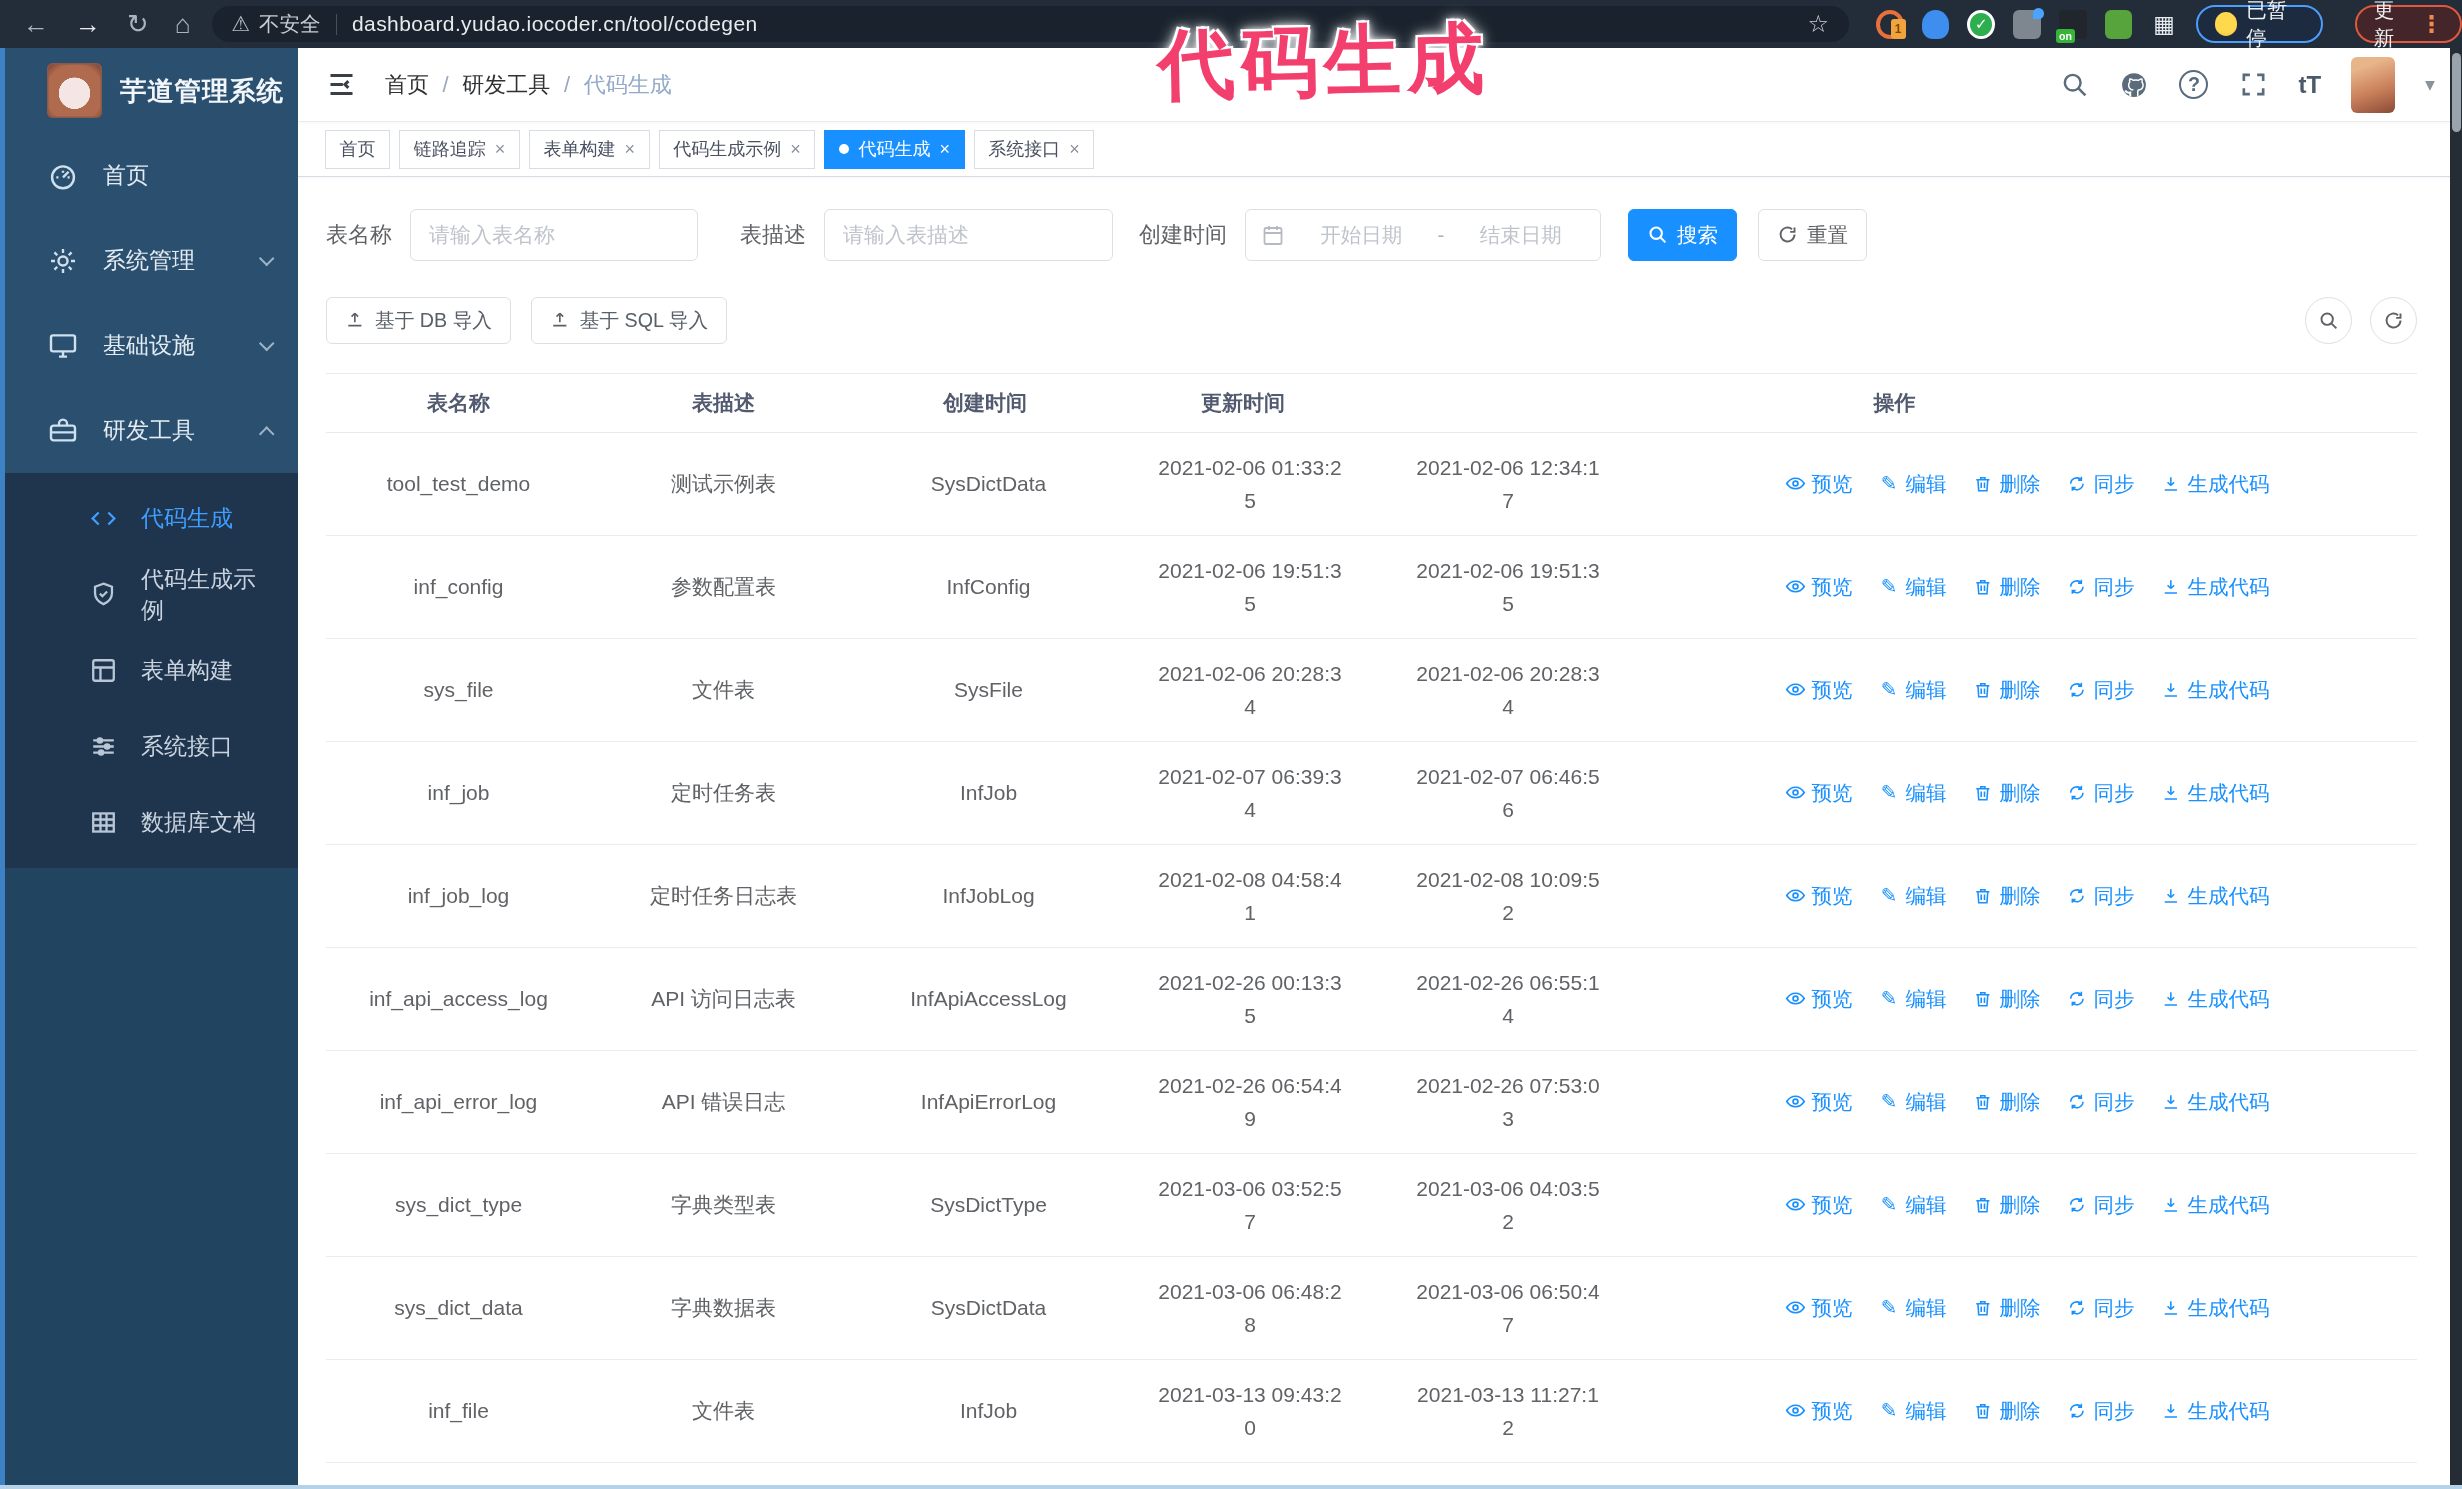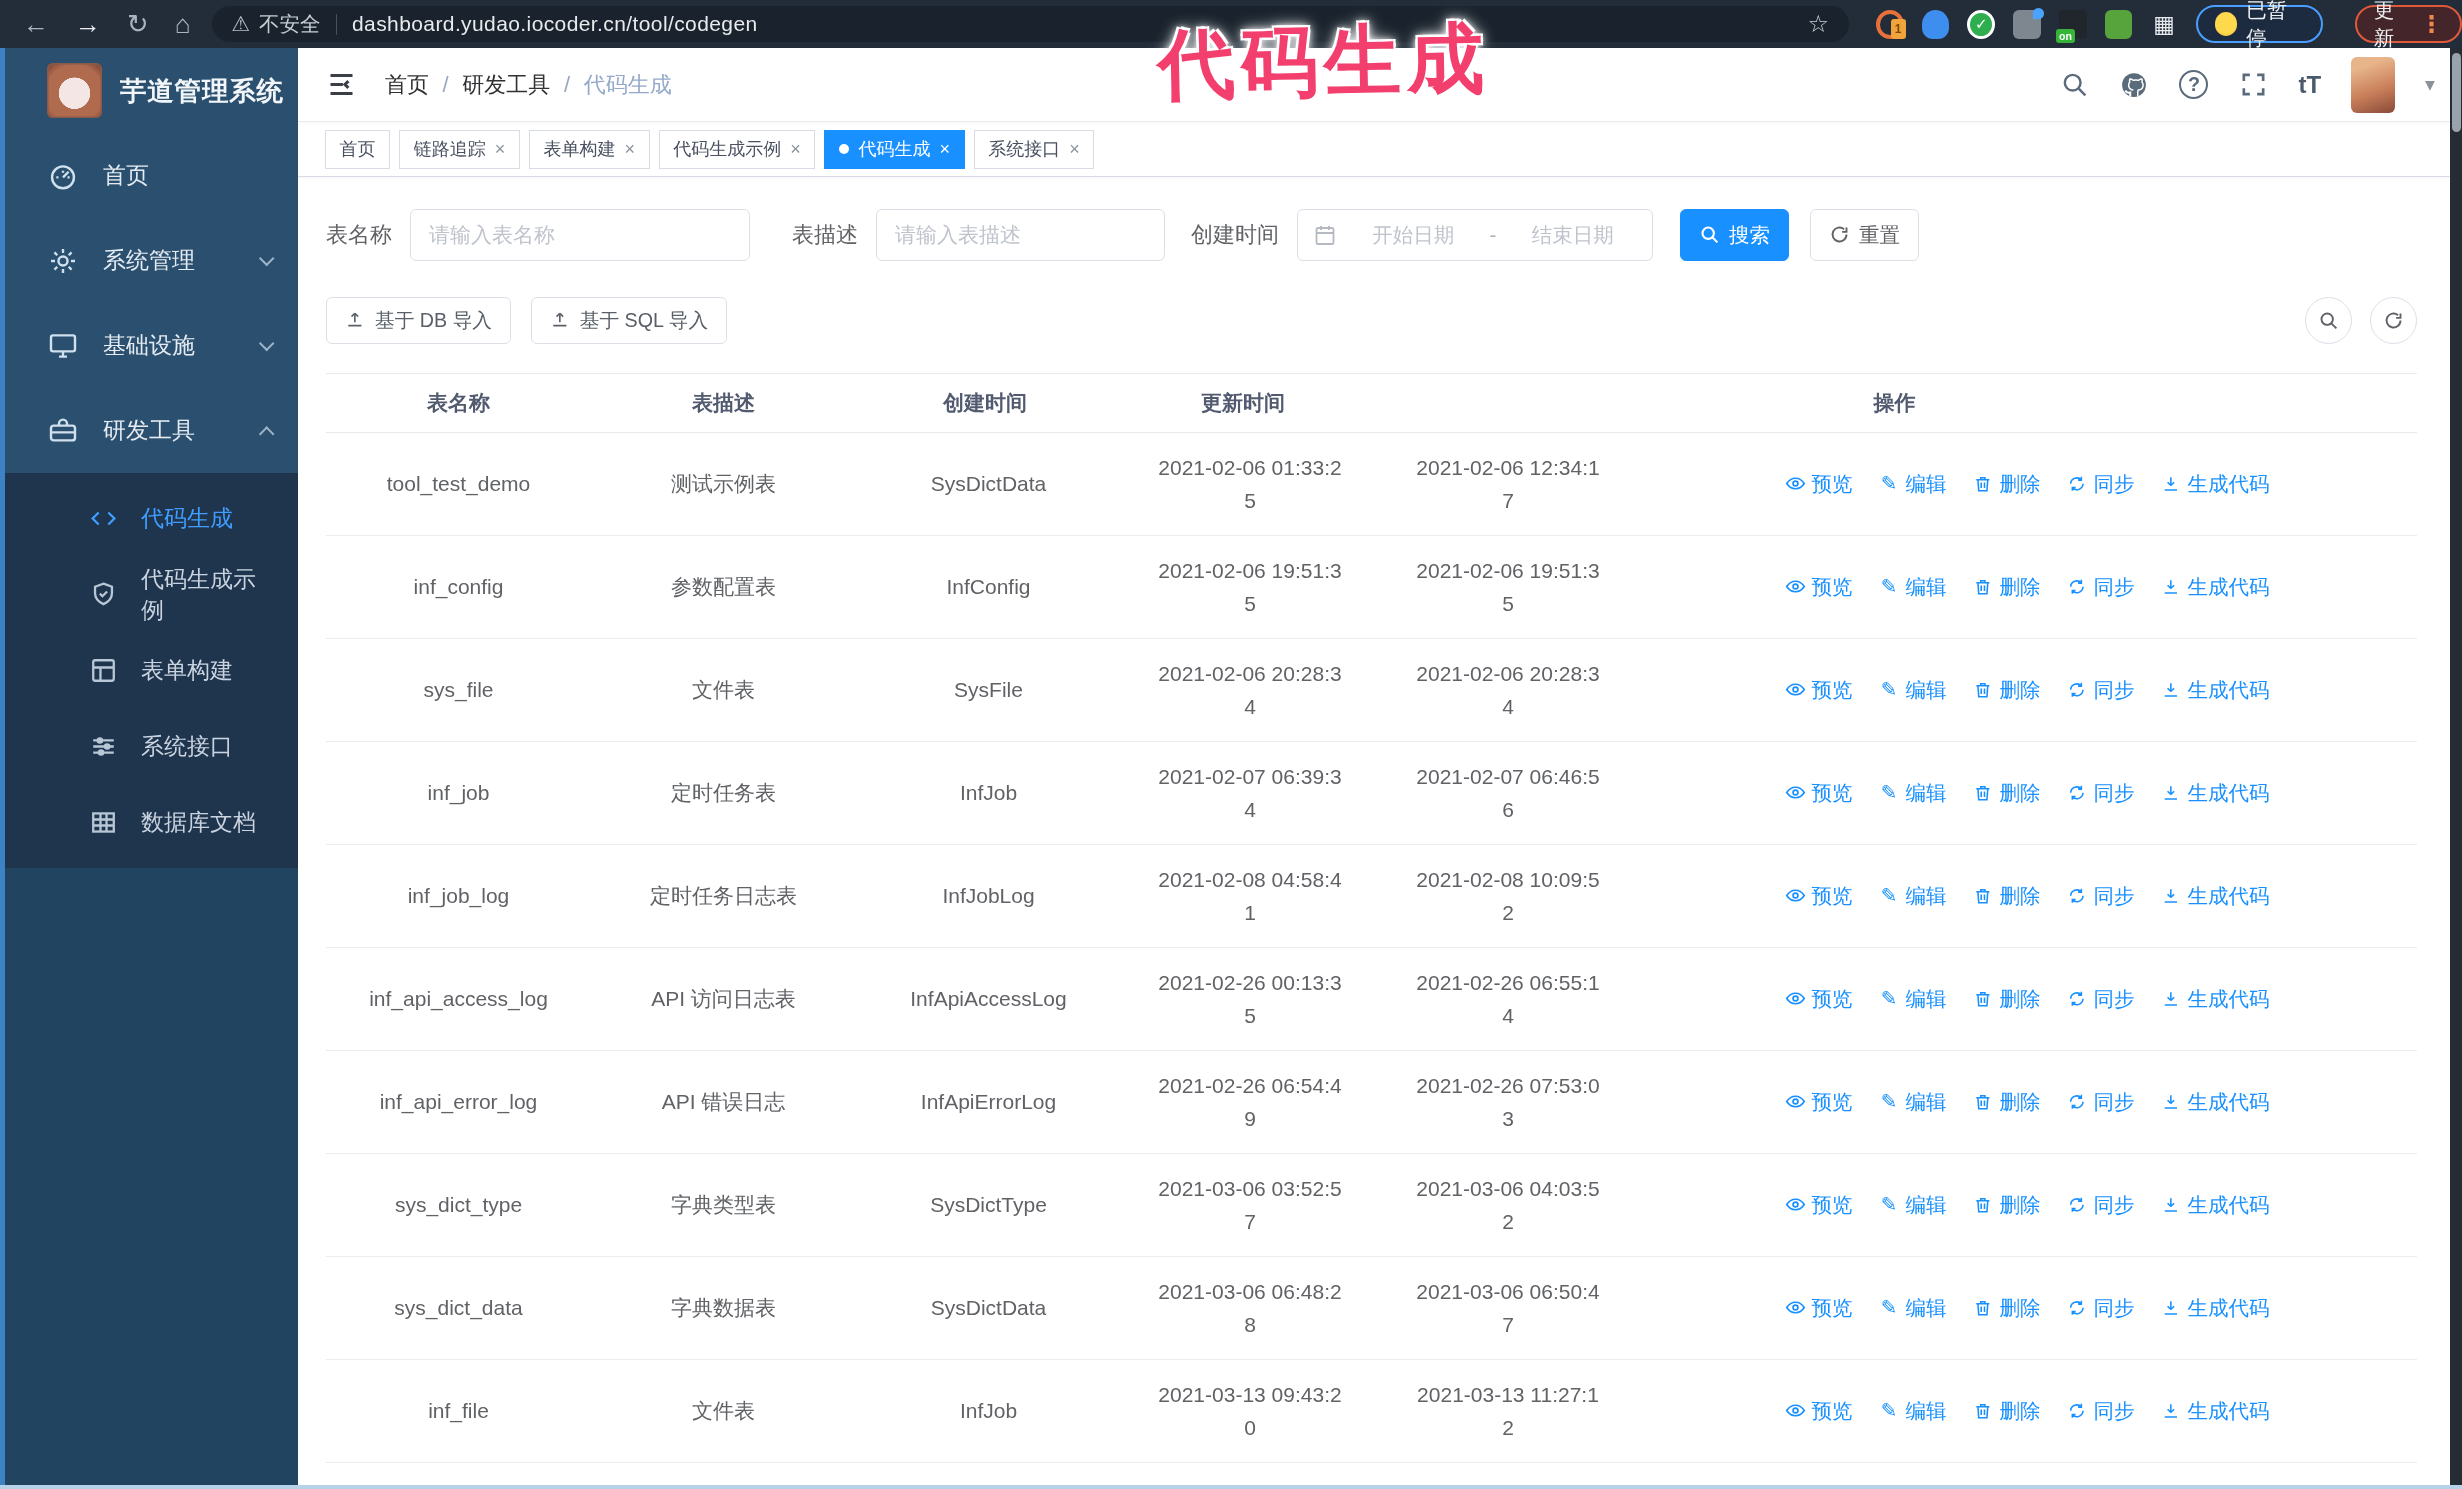--- a/index.html
+++ b/index.html
@@ -79,21 +79,21 @@
   .tag.active .x { color:#fff; }
   .tag .dot { width:10.6px; height:10.6px; border-radius:50%; background:#fff; }
 
   .content { padding:30px 45px 0 28px; }
 
   
   .form-row { display:flex; align-items:center; margin-top:1.5px; }
   .f-label { font-size:22px; color:#606266; margin-right:18px; white-space:nowrap; }
   .inp { height:52px; border:0.8px solid #dcdfe6; border-radius:6px; font-size:21px; color:#606266; padding:0 18px; outline:none; font-family:inherit; }
   .inp::placeholder { color:#bfc4cc; }
-  .inp-name { width:340px; margin-right:42px; }
+  .inp-name { width:288px; margin-right:42px; }
   .inp-desc { width:289px; margin-right:26px; }
   .date-box { width:356px; height:52px; border:0.8px solid #dcdfe6; border-radius:6px; display:flex; align-items:center; padding:0 15px; gap:12px; margin-right:27px; cursor:text; }
   .cal-ic { width:24px; height:24px; color:#b4b9c2; flex:none; }
   .date-ph { font-size:20.5px; color:#bfc4cc; flex:1; text-align:center; white-space:nowrap; }
   .range-sep { font-size:20.5px; color:#aeb3bc; }
   .btn { height:52px; border-radius:6px; display:inline-flex; align-items:center; justify-content:space-between; gap:9px; font-size:20.5px; cursor:pointer; border:0.8px solid #dcdfe6; background:#fff; color:#606266; padding:0 18px; white-space:nowrap; }
   .btn-primary { background:#1890ff; border-color:#1890ff; color:#fff; }
   .btn-reset { margin-left:21px; }
   .btn .b-ic { width:21px; height:21px; }
 

